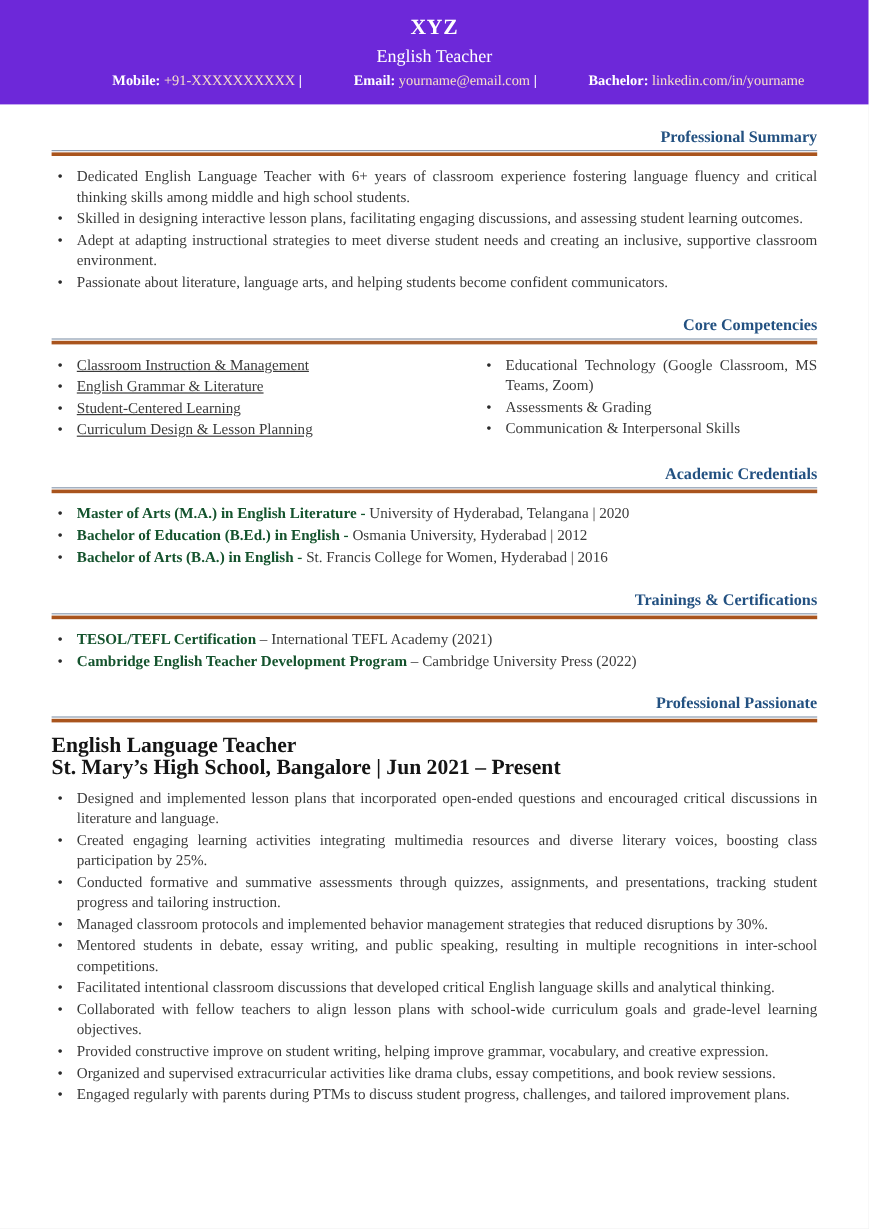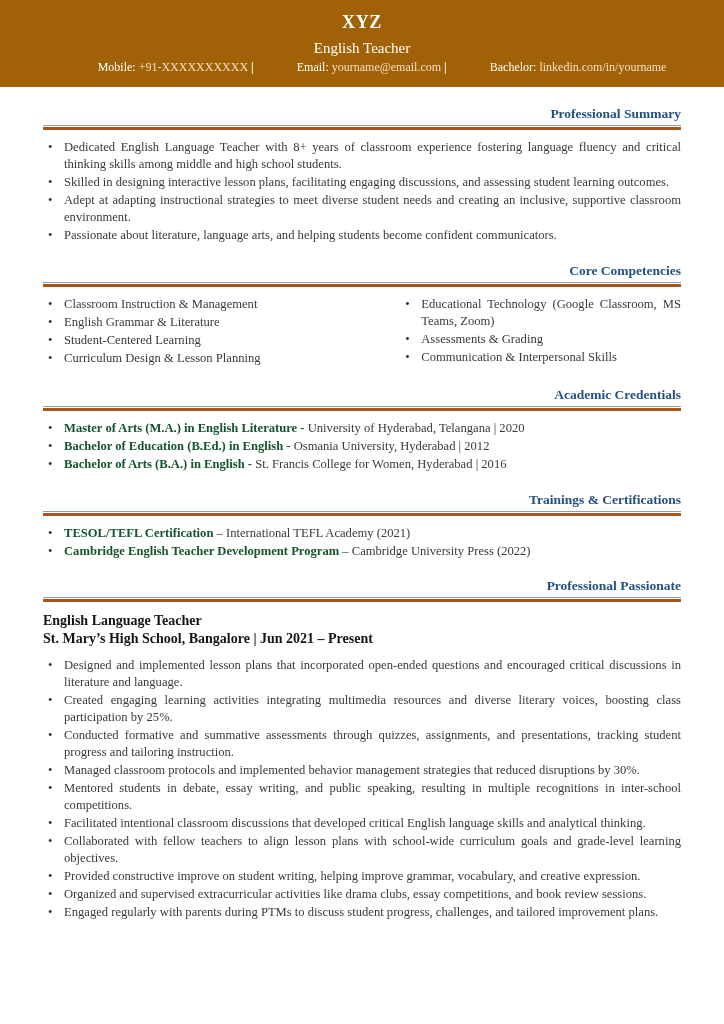--- a/index.html
+++ b/index.html
@@ -6,37 +6,37 @@
   html, body { margin: 0; padding: 0; background: #e9e9e9; }
   .page {
     width: 724px; height: 1024px; margin: 0 auto;
     background: #ffffff; overflow: hidden;
     font-family: "Liberation Serif", serif;
     color: #3a3a3a;
   }
 
   
   .hdr {
-    background: #a16207;
+    background: #6d28d9;
     text-align: center;
     padding: 12px 20px 13px;
     height: 87px;
   }
   .hdr-name {
     color: #ffffff; font-size: 18px; font-weight: bold;
     letter-spacing: 0.6px; line-height: 20px;
   }
   .hdr-title {
     color: #ffffff; font-size: 15px; font-weight: normal;
     margin-top: 9px; line-height: 15px;
   }
   .hdr-contact {
     color: #F6DFC9; font-size: 12px; margin-top: 4px; line-height: 15px;
   }
-  .hdr-contact .cl { color: #ffffff; font-weight: normal; padding-left: 40px; }
+  .hdr-contact .cl { color: #ffffff; font-weight: bold; padding-left: 40px; }
   .hdr-contact .cs { color: #ffffff; font-weight: bold; }
 
   
   .content { padding: 0 43px; }
   section { margin-top: 18px; }
   section.exp { margin-top: 17px; }
 
   .sec-title {
     margin: 0; color: #235181;
     font-size: 13.5px; font-weight: bold; line-height: 17px;
@@ -51,28 +51,28 @@
     position: relative; padding-left: 21px; margin-bottom: 1px;
     line-height: 17px; text-align: justify;
   }
   ul.bullets li::before {
     content: "\2022"; position: absolute; left: 5px; top: 0;
     color: #2b2b2b;
   }
   .b { font-weight: bold; color: #14532d; }
 
   .cols { display: flex; }
-  .col-l { width: 56%; }
+  .col-l { width: 56%; text-decoration: underline; }
   .col-r { width: 44%; }
   .cols ul.bullets { margin-top: 9px; }
 
   .job-block { margin-top: 10px; }
   .job-title, .job-meta {
     font-weight: bold; color: #151515;
-    font-size: 14px; line-height: 18px;
+    font-size: 18px; line-height: 18px;
   }
 </style>
 </head>
 <body>
 
 <div class="page">
 
   <header class="hdr">
     <div class="hdr-name">XYZ</div>
     <div class="hdr-title">English Teacher</div>
@@ -87,21 +87,21 @@
       <span class="cv">linkedin.com/in/yourname</span>
     </div>
   </header>
 
   <main class="content">
 
     <section>
       <h2 class="sec-title">Professional Summary</h2>
       <div class="sec-rule"></div>
       <ul class="bullets">
-        <li>Dedicated English Language Teacher with 8+ years of classroom experience fostering language fluency and critical thinking skills among middle and high school students.</li>
+        <li>Dedicated English Language Teacher with 6+ years of classroom experience fostering language fluency and critical thinking skills among middle and high school students.</li>
         <li>Skilled in designing interactive lesson plans, facilitating engaging discussions, and assessing student learning outcomes.</li>
         <li>Adept at adapting instructional strategies to meet diverse student needs and creating an inclusive, supportive classroom environment.</li>
         <li>Passionate about literature, language arts, and helping students become confident communicators.</li>
       </ul>
     </section>
 
     <section>
       <h2 class="sec-title">Core Competencies</h2>
       <div class="sec-rule"></div>
       <div class="cols">

